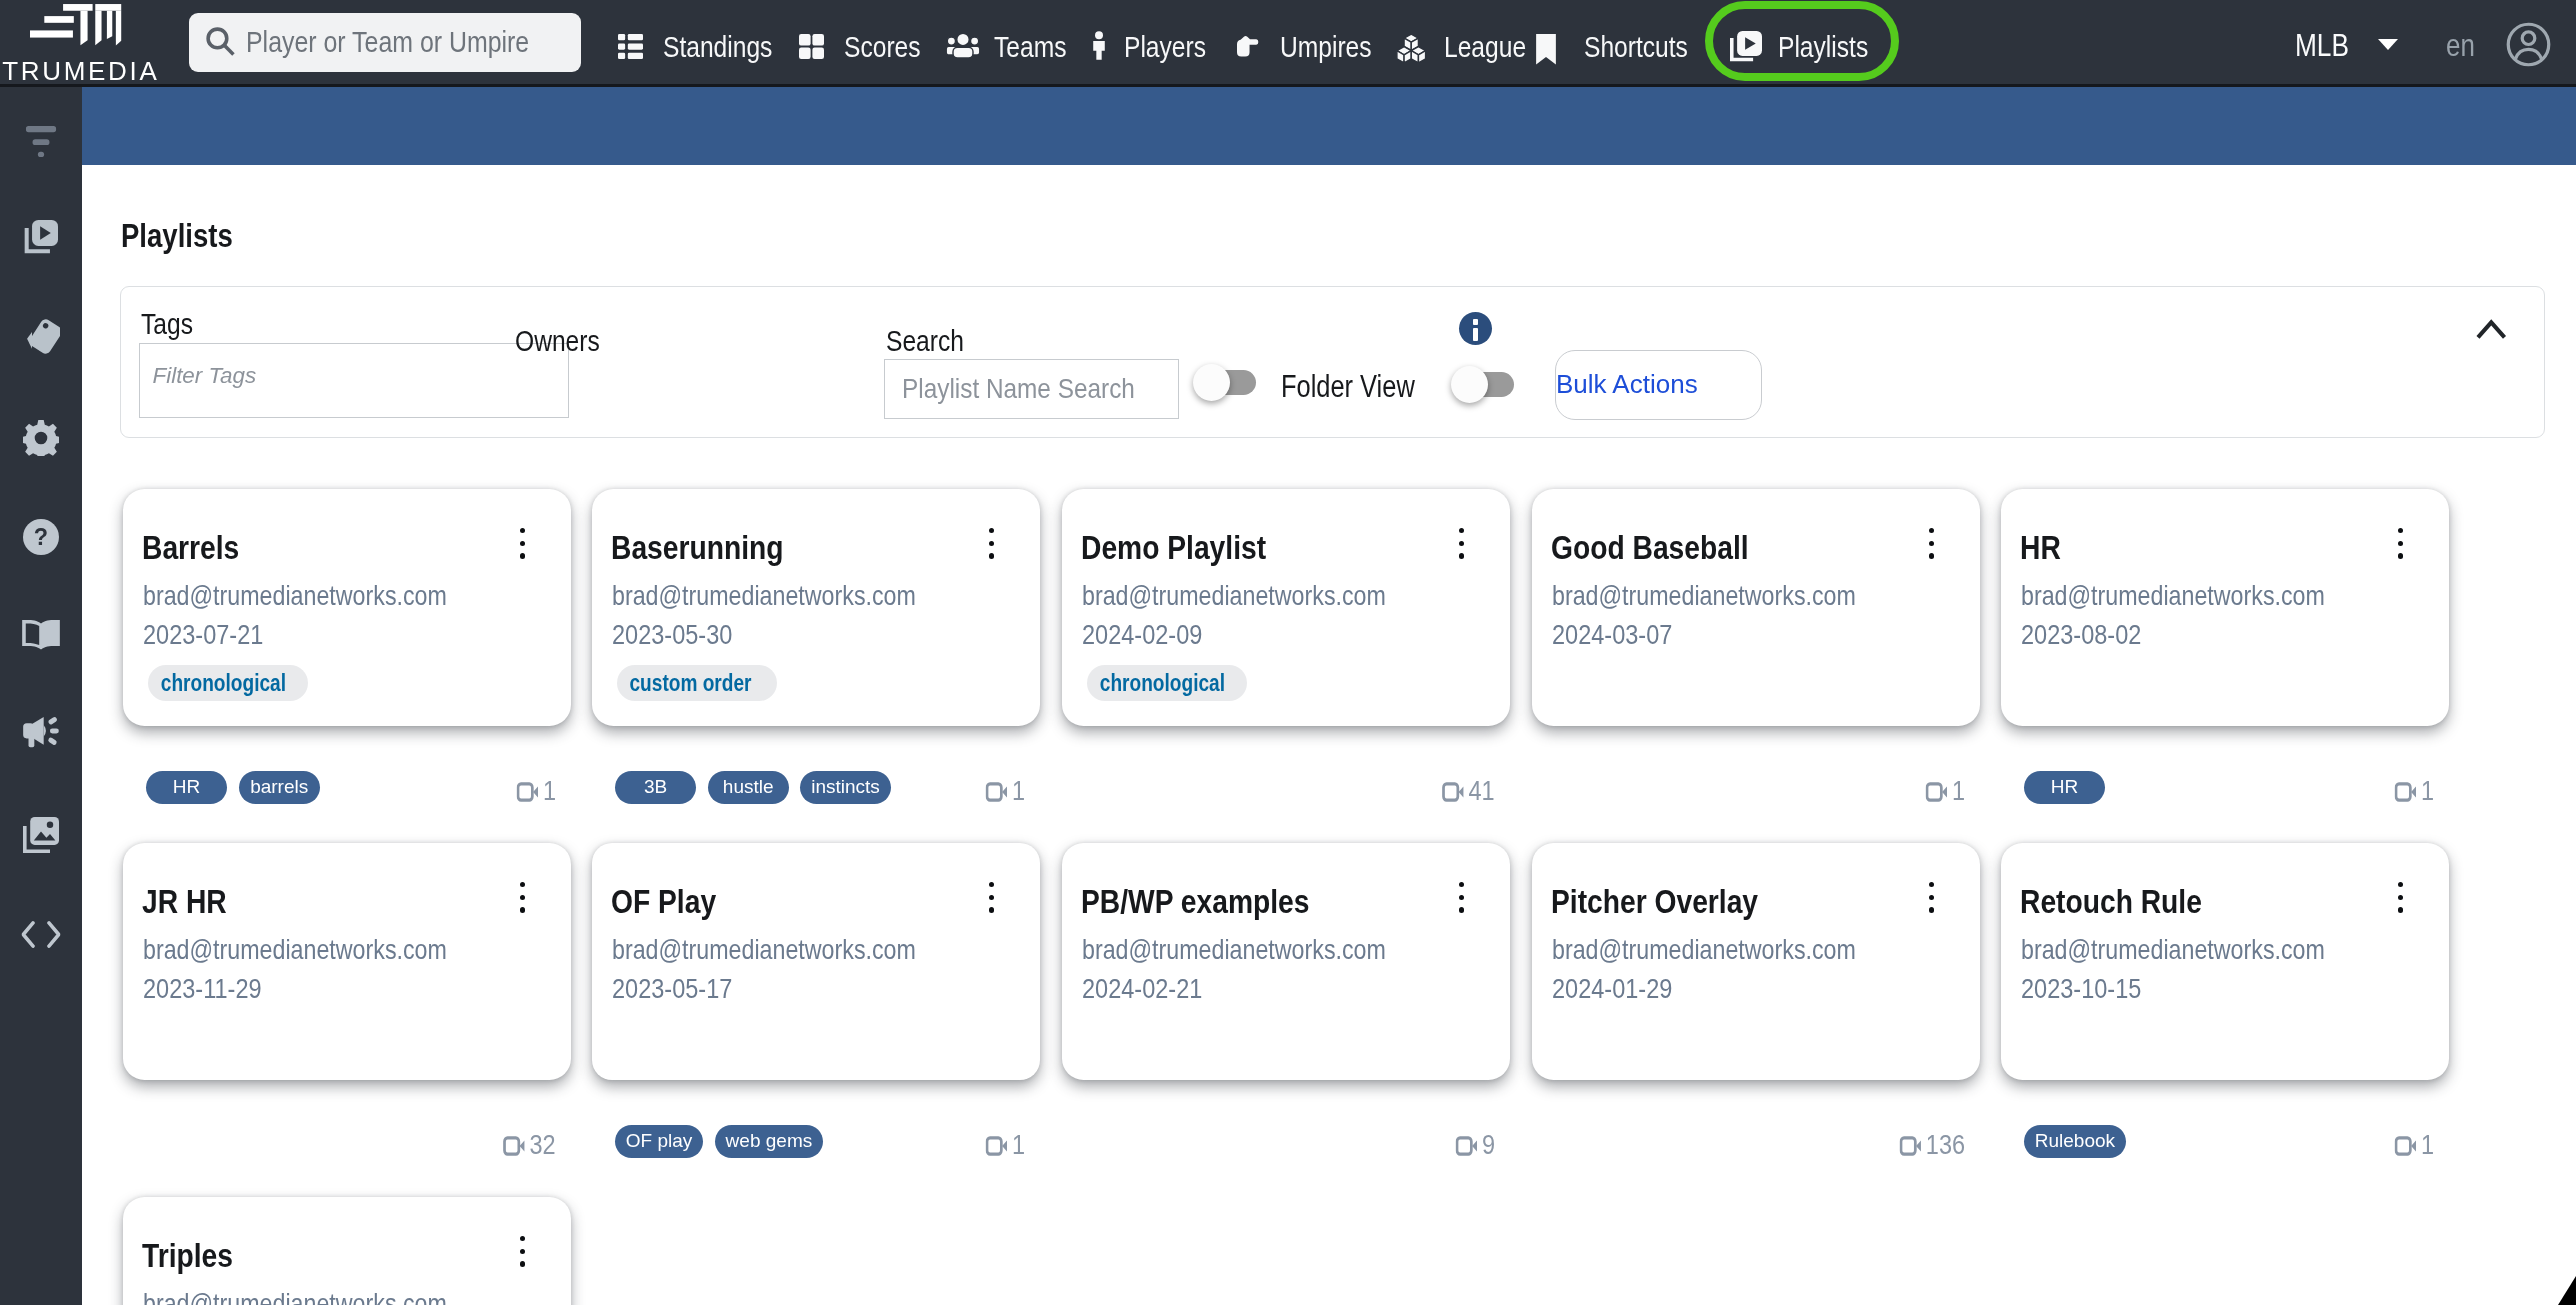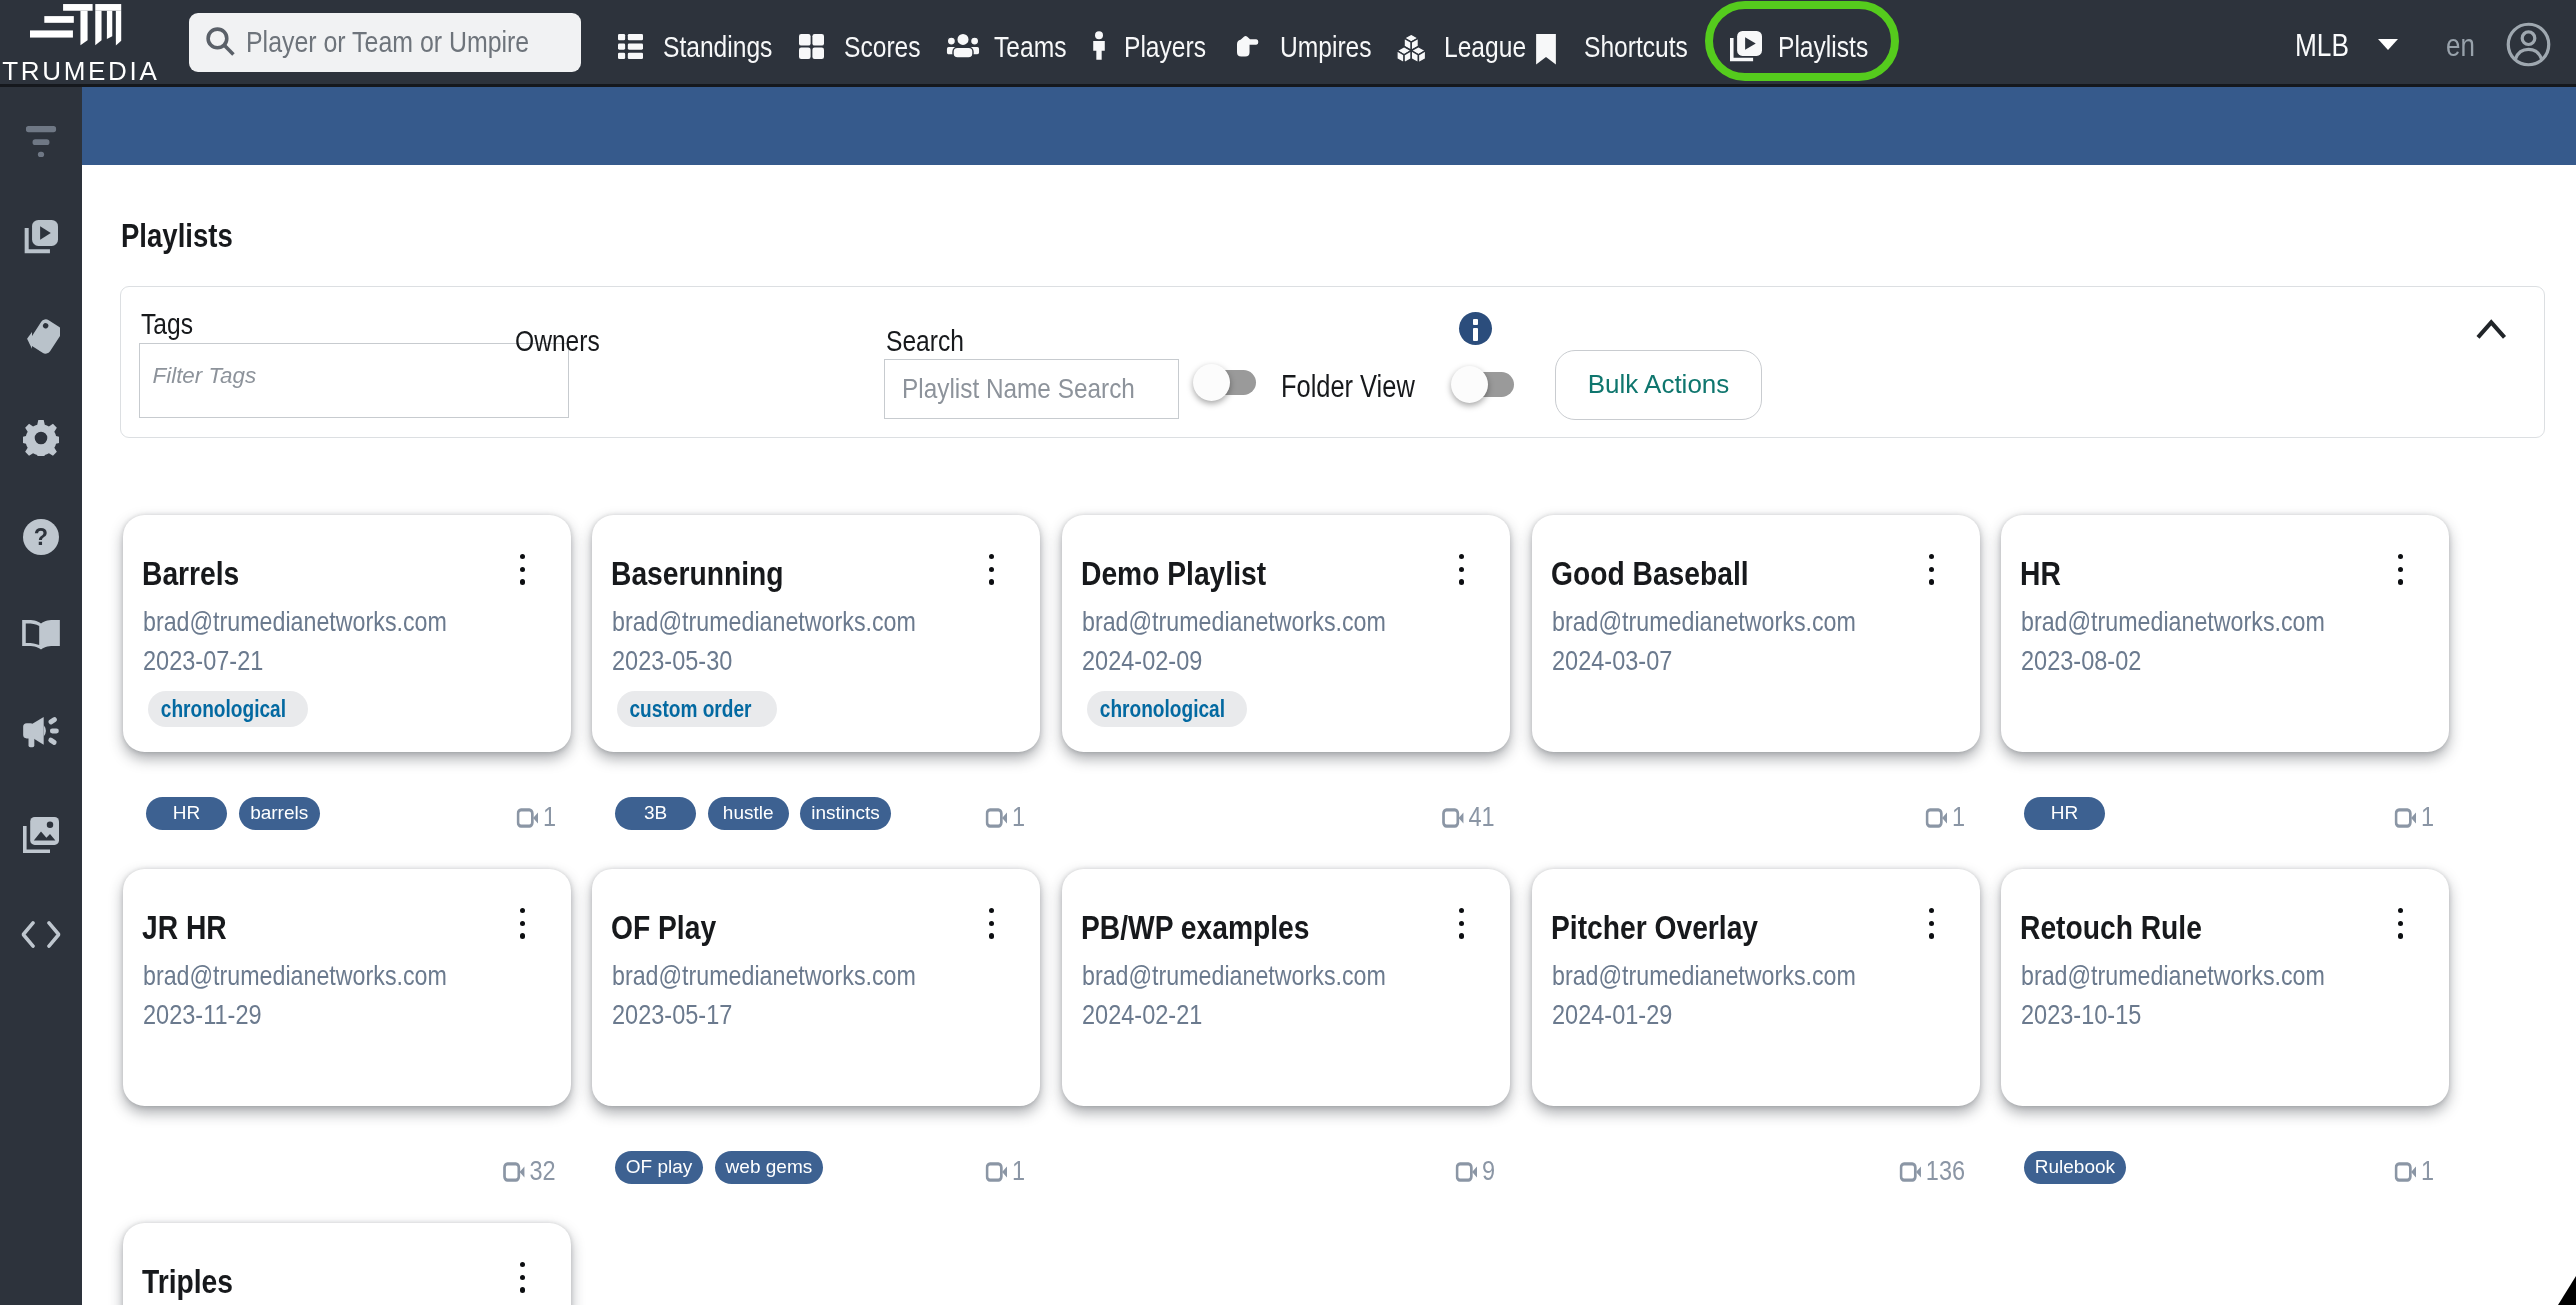--- a/index.html
+++ b/index.html
@@ -45,26 +45,26 @@
 .toggle .track { position:absolute; left:9px; top:6.3px; width:54px; height:25px;
   border-radius:12.5px; background:#9a9a9a; }
 .toggle .knob { position:absolute; left:0; top:0; width:37px; height:37px; border-radius:50%;
   background:#fcfcfc; box-shadow:0 2.7px 6.3px rgba(0,0,0,.35); }
 .folder { position:absolute; left:1281px; top:369px; font-size:31px; font-weight:500; color:#17191c; transform:scaleX(.82); transform-origin:0 0; }
 .info { position:absolute; left:1459px; top:312px; width:33px; height:33px; border-radius:50%;
   background:#2b4d7c; }
 .info i { position:absolute; left:14px; top:7.2px; width:5.4px; height:5.4px; background:#fff; border-radius:0.9px; }
 .info b { position:absolute; left:14px; top:16px; width:5.4px; height:12.5px; background:#fff; border-radius:0.9px; }
 .bulk { position:absolute; left:1555px; top:350px; width:207px; height:70px;
-  border:1.8px solid #c9ccd0; border-radius:20px; color:#0f766e; font-size:26px;
-  text-align:center; line-height:66px; }
+  border:1.8px solid #c9ccd0; border-radius:20px; color:#1d4ed8; font-size:26px;
+  text-align:left; line-height:66px; }
 
 
 .card { position:absolute; width:448px; height:237px; background:#fff; border-radius:21.5px;
-  box-shadow:0 6.3px 14.3px rgba(40,44,52,.38), 0 0.9px 4.5px rgba(40,44,52,.16);margin-top:26px; }
+  box-shadow:0 6.3px 14.3px rgba(40,44,52,.38), 0 0.9px 4.5px rgba(40,44,52,.16); }
 .card .ttl { position:absolute; left:19px; top:39px; font-size:34px; font-weight:bold; color:#17191c; transform:scaleX(.83); transform-origin:0 0; }
 .card .dots { position:absolute; left:397px; top:39px; }
 .card .dots i { display:block; width:5.4px; height:5.4px; border-radius:50%; background:#0c0e11; margin-bottom:7.2px; }
 .card .email { position:absolute; left:20px; top:91px; font-size:28px; color:#6b7a8e; transform:scaleX(.83); transform-origin:0 0; }
 .card .date { position:absolute; left:20px; top:130px; font-size:28px; color:#6b7a8e; transform:scaleX(.84); transform-origin:0 0; }
 .gpill { position:absolute; left:25px; top:176px; height:36px; line-height:36px; width:160px;
   background:#e9eaec; border-radius:18px; font-size:23px; font-weight:bold; color:#0369a1; }
 .gpill span { display:inline-block; transform:scaleX(.83); transform-origin:50% 50%; }
 .bpills { position:absolute; left:23px; top:282px; }
 .bpill { display:inline-block; min-width:81px; height:33px; line-height:32px; margin-right:11.7px;

